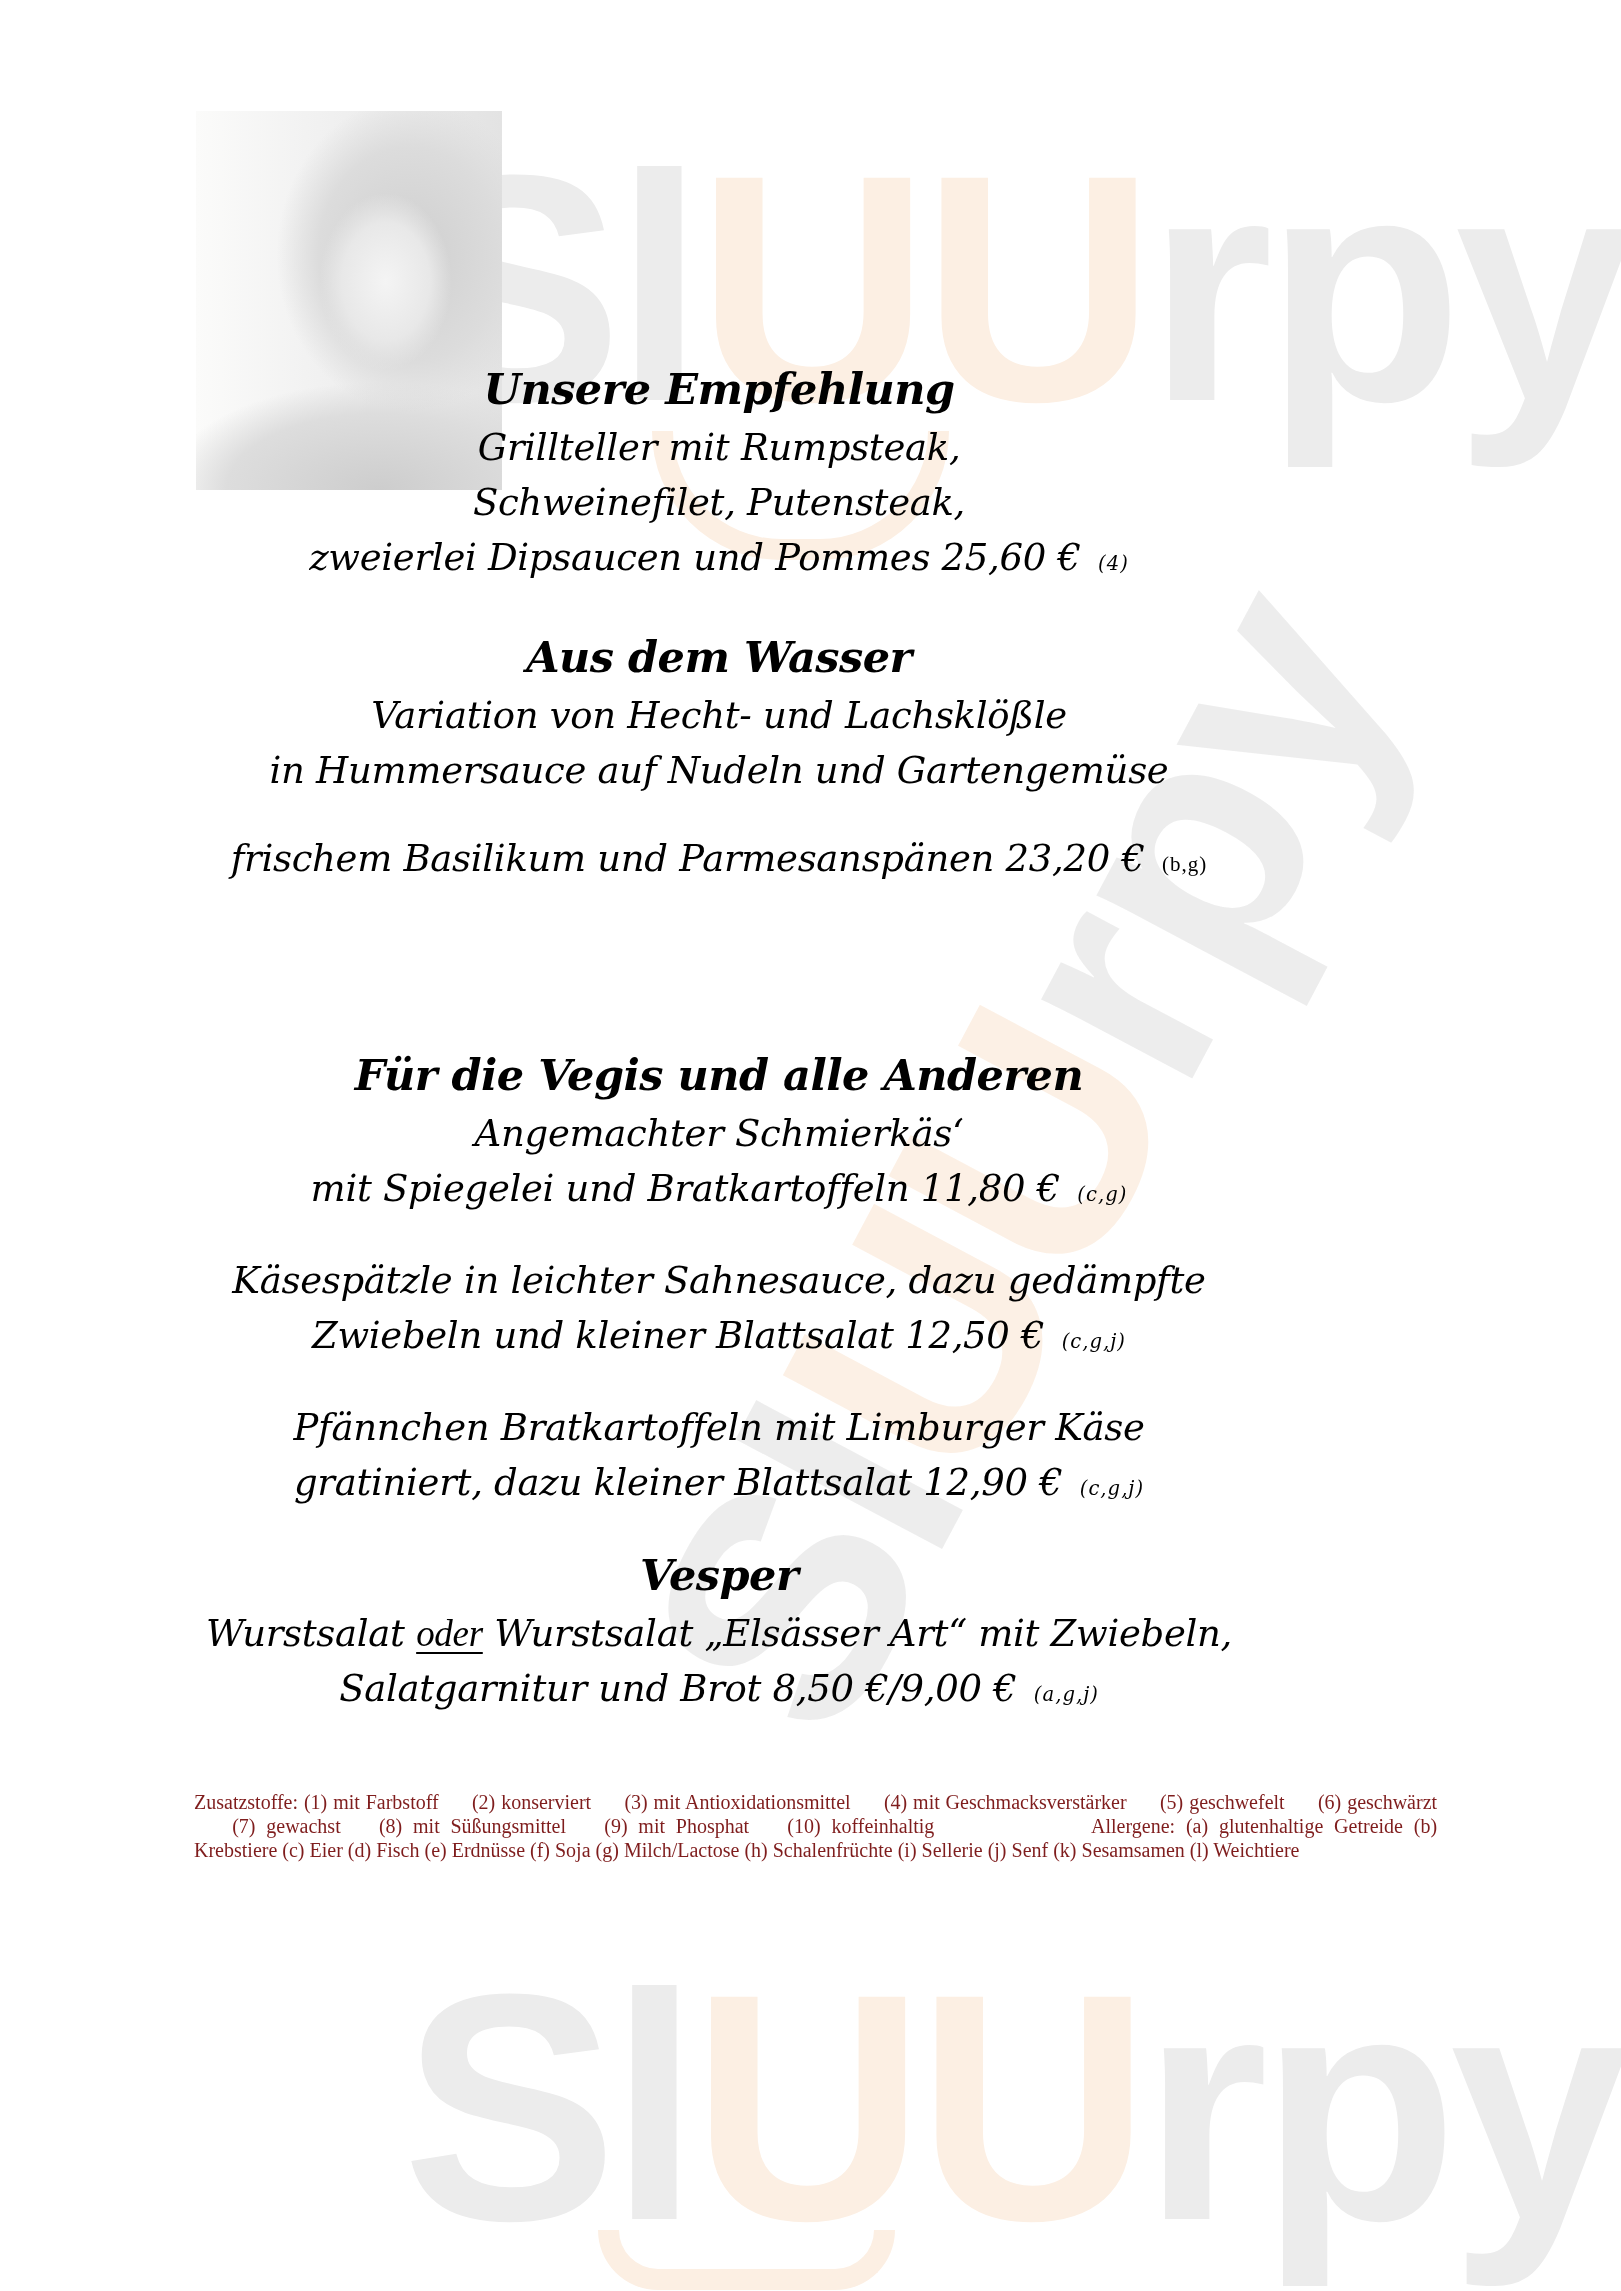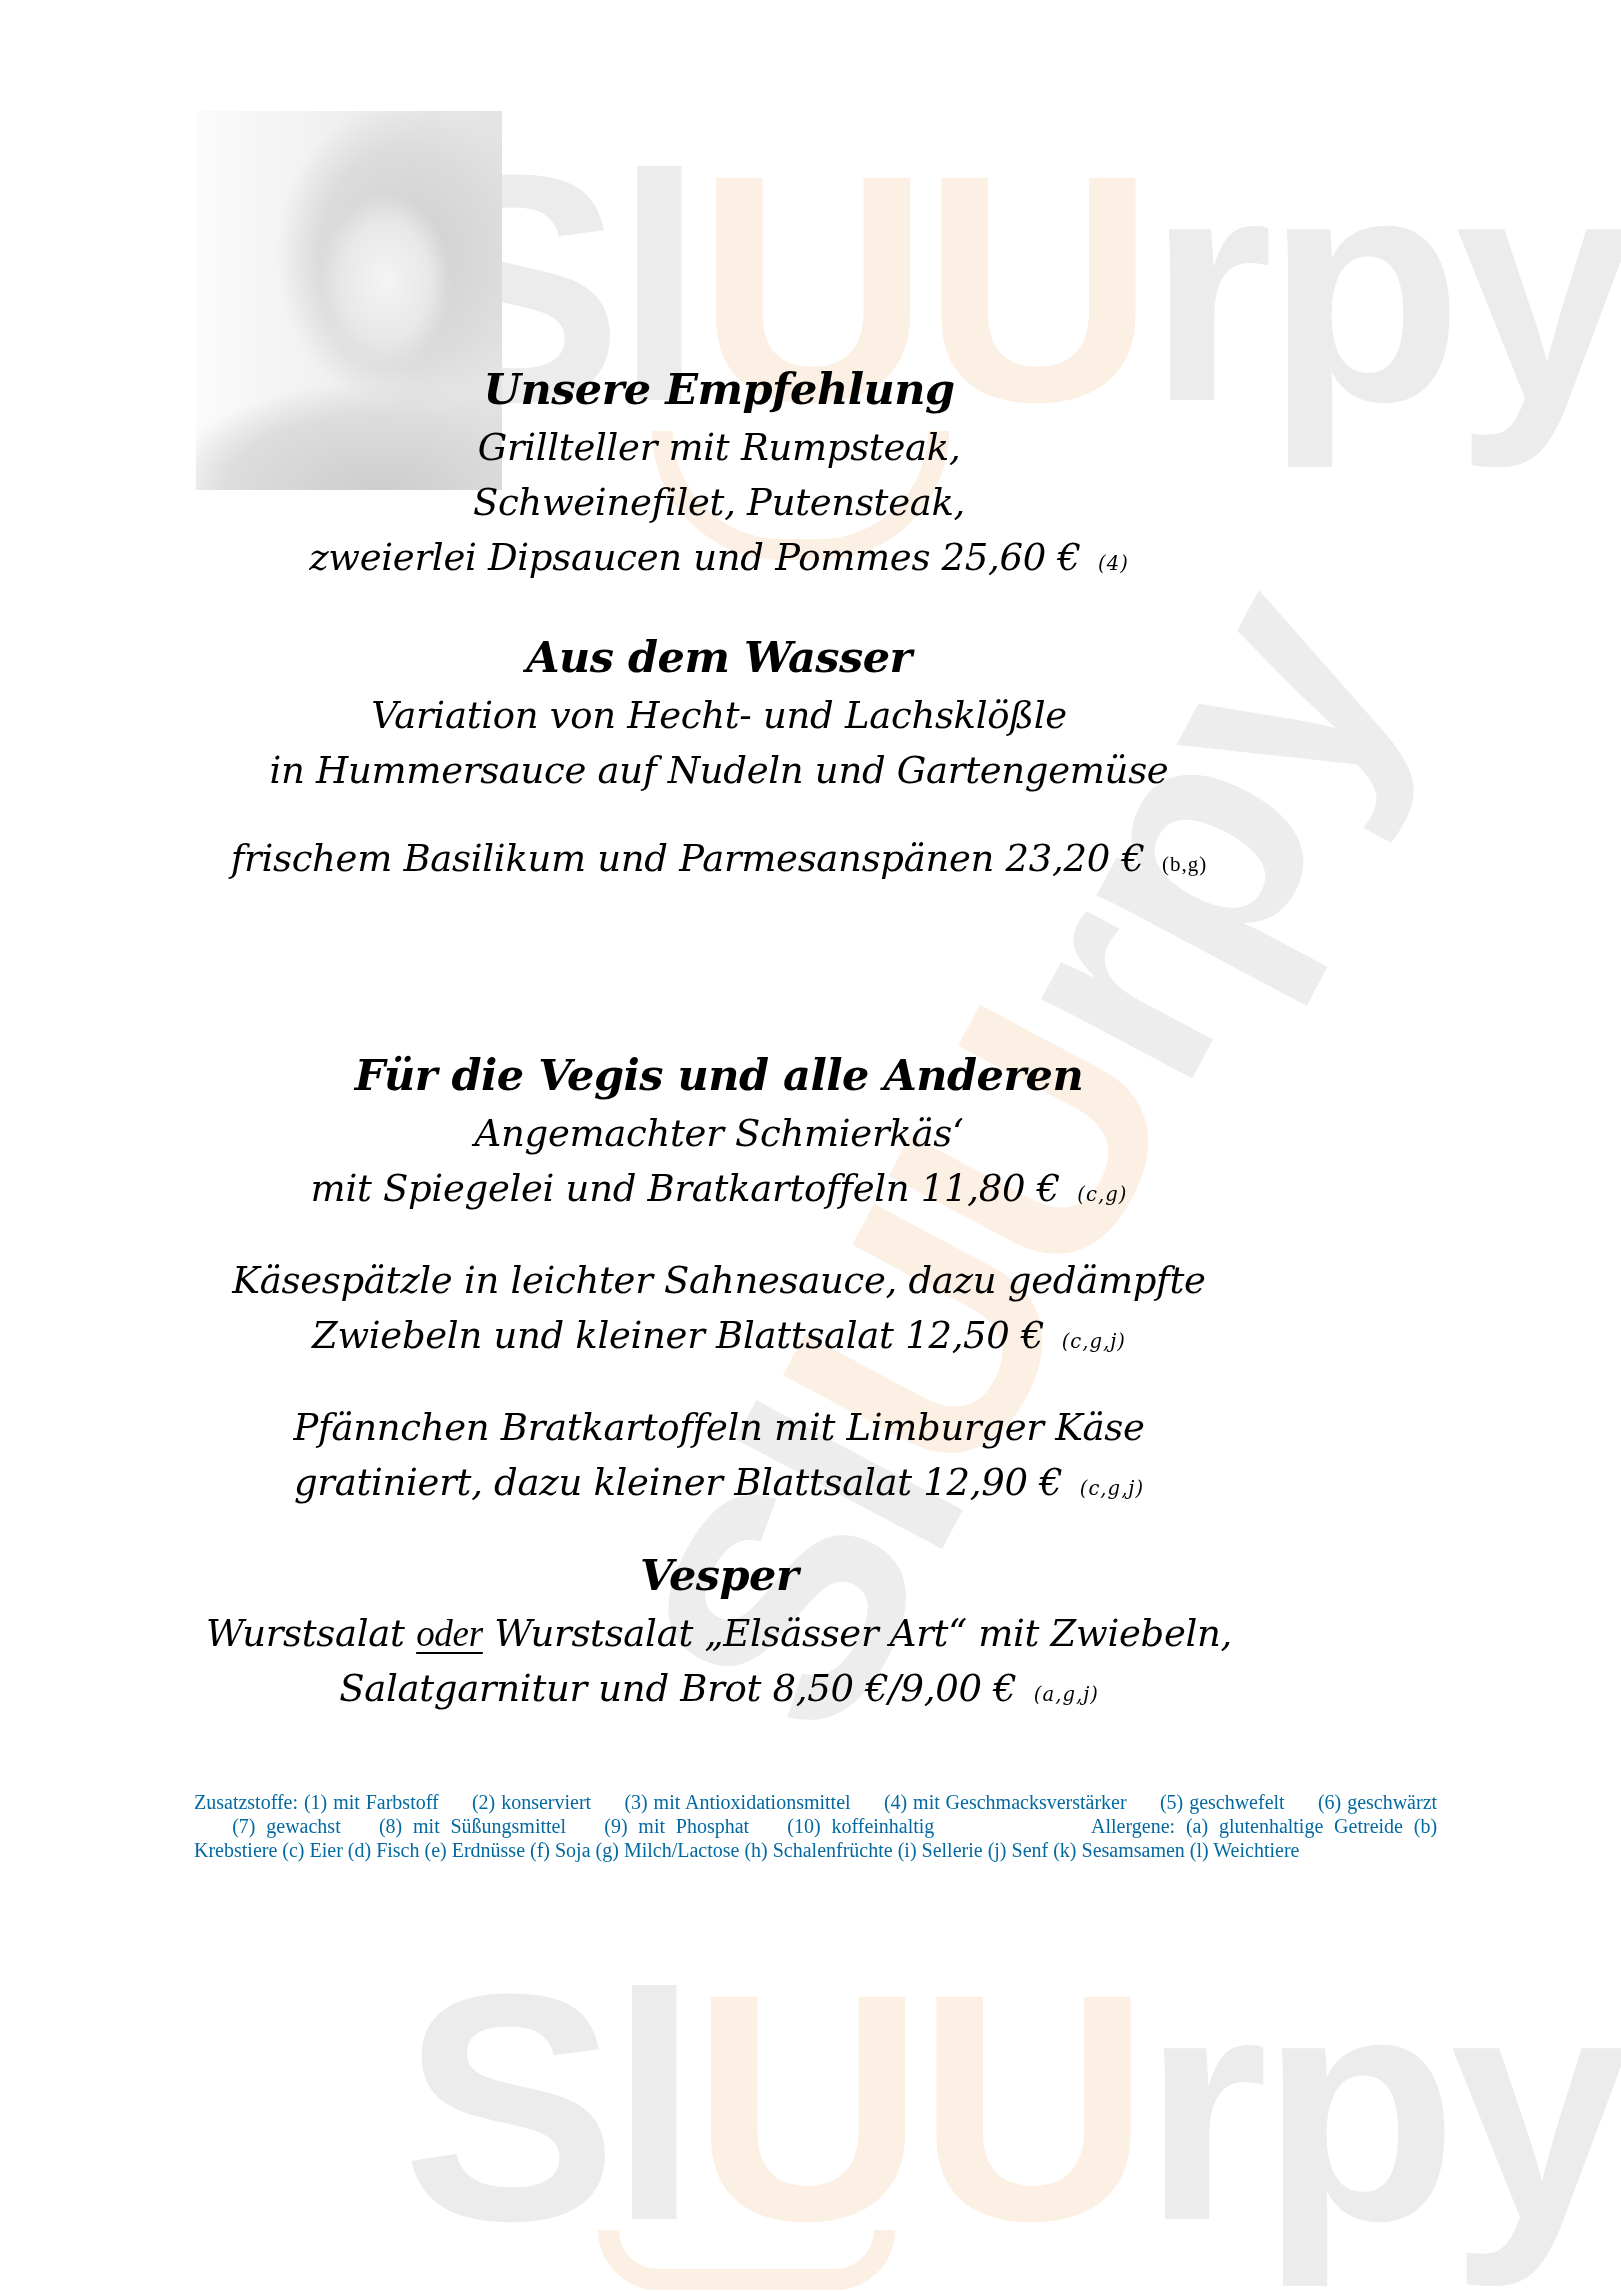--- a/index.html
+++ b/index.html
@@ -22,21 +22,21 @@
              linear-gradient(90deg, #fbfbfa 0%, #f1f1f1 40%, #e3e3e3 100%); }
   .menu { position:absolute; left:0; width:1438px; z-index:2; text-align:center;
           font-family:"DejaVu Serif", serif; font-style:italic; }
   .h { font-weight:700; font-size:43px; line-height:61px; letter-spacing:-0.5px; }
   .l { font-size:37px; line-height:55px; letter-spacing:-0.3px; }
   .al { font-size:19.6px; font-style:italic; letter-spacing:1px; margin-left:5.9px; }
   .al.up { font-style:normal; font-family:"Liberation Serif", serif; font-size:21px; }
   .u { text-decoration:underline; text-decoration-thickness:2px; text-underline-offset:5.9px;font-family:Liberation Serif, serif; }
   .foot { position:absolute; left:194px; width:1243px; top:1790px; z-index:2;
           font-family:"Liberation Serif", serif; font-size:20px; line-height:24px;
-          text-align:justify; color:#0369a1; }
+          text-align:justify; color:#7f1d1d; }
   .foot span.gap { display:inline-block; width:27.4px; }
 </style>
 </head>
 <body>
 
 <div class="wm wm-top">
   <span class="g">Sl</span><span class="o">UU</span><span class="g">rpy</span>
 </div>
 <div class="smile" style="left:652px; top:431px;"></div>
 

